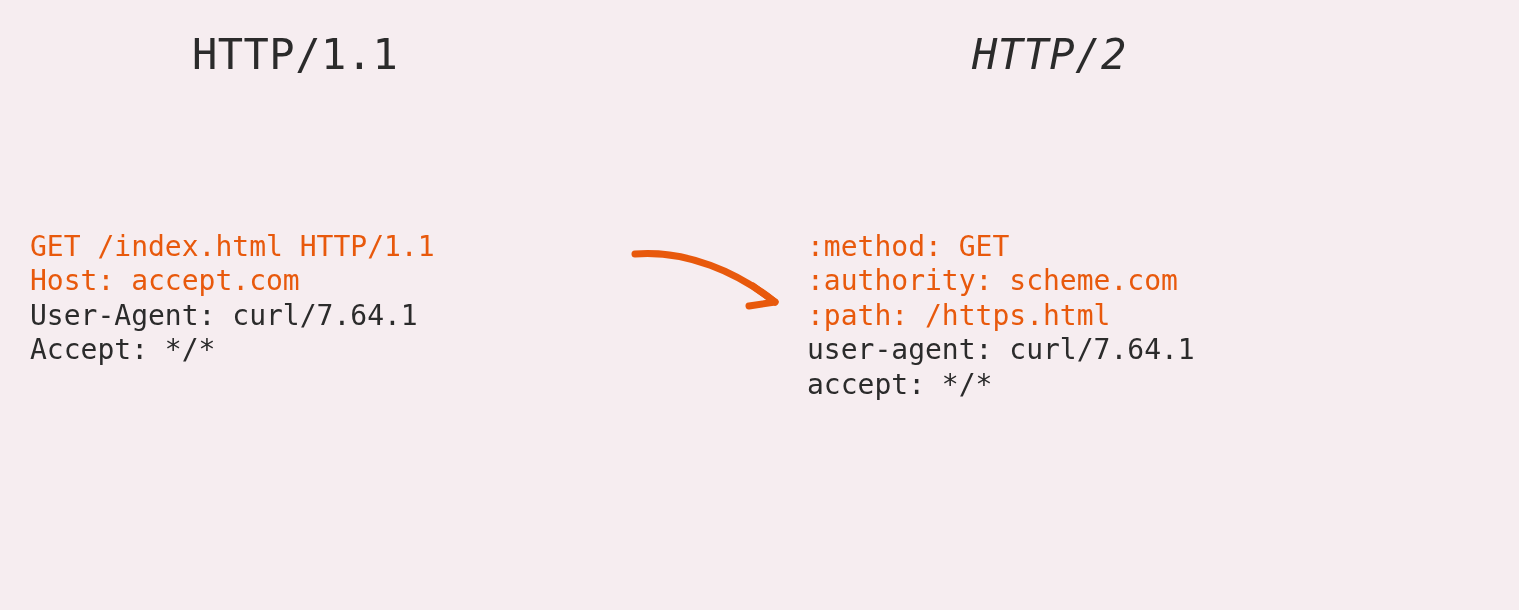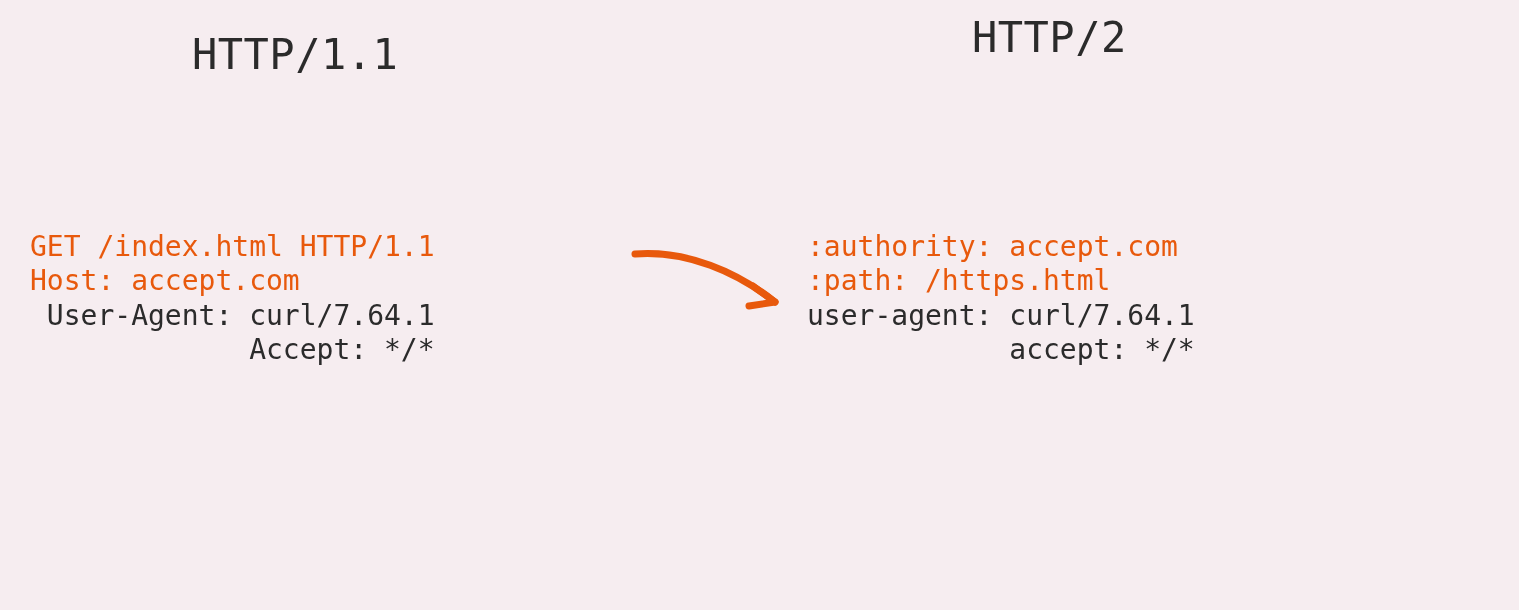--- a/index.html
+++ b/index.html
@@ -24,37 +24,37 @@
     letter-spacing: 0.5px;
   }
   .block {
     position: absolute;
     font-size: 28px;
     line-height: 1.23;
     white-space: pre;
     color: #2b2b2b;
   }
   .hl { color: #e8590c; }
-  .plain { color: #2b2b2b; text-align: right; }
+  .plain { color: #2b2b2b; }
   .arrow {
     position: absolute;
     pointer-events: none;
   }
 </style>
 </head>
 <body>
 
 <div class="canvas">
 
   <div class="heading" style="left:192px; top:30px;">HTTP/1.1</div>
 
-  <div class="heading" style="left:972px; top:13px;">HTTP/2</div>
+  <div class="heading" style="left:972px; top:30px;font-style:italic;">HTTP/2</div>
 
   <div id="left-block" class="block" style="left:30px; top:230px;"><div class="hl">GET /index.html HTTP/1.1</div><div class="hl">Host: accept.com</div><div class="plain">User-Agent: curl/7.64.1</div><div class="plain">Accept: */*</div></div>
 
-  <div id="right-block" class="block" style="left:807px; top:230px;"><div class="hl">:authority: accept.com</div><div class="hl">:path: /https.html</div><div class="plain">user-agent: curl/7.64.1</div><div class="plain">accept: */*</div></div>
+  <div id="right-block" class="block" style="left:807px; top:230px;"><div class="hl">:method: GET</div><div class="hl">:authority: scheme.com</div><div class="hl">:path: /https.html</div><div class="plain">user-agent: curl/7.64.1</div><div class="plain">accept: */*</div></div>
 
   <svg class="arrow" width="160" height="90" viewBox="0 0 160 90" style="left:627px; top:240px;">
     <path d="M 8 14 C 60 10, 110 32, 148 62" stroke="#e8590c" stroke-width="7" fill="none" stroke-linecap="round"></path>
     <path d="M 148 62 L 126 46 M 148 62 L 122 66" stroke="#e8590c" stroke-width="7" fill="none" stroke-linecap="round"></path>
   </svg>
 
 </div>
 
 </body></html>

